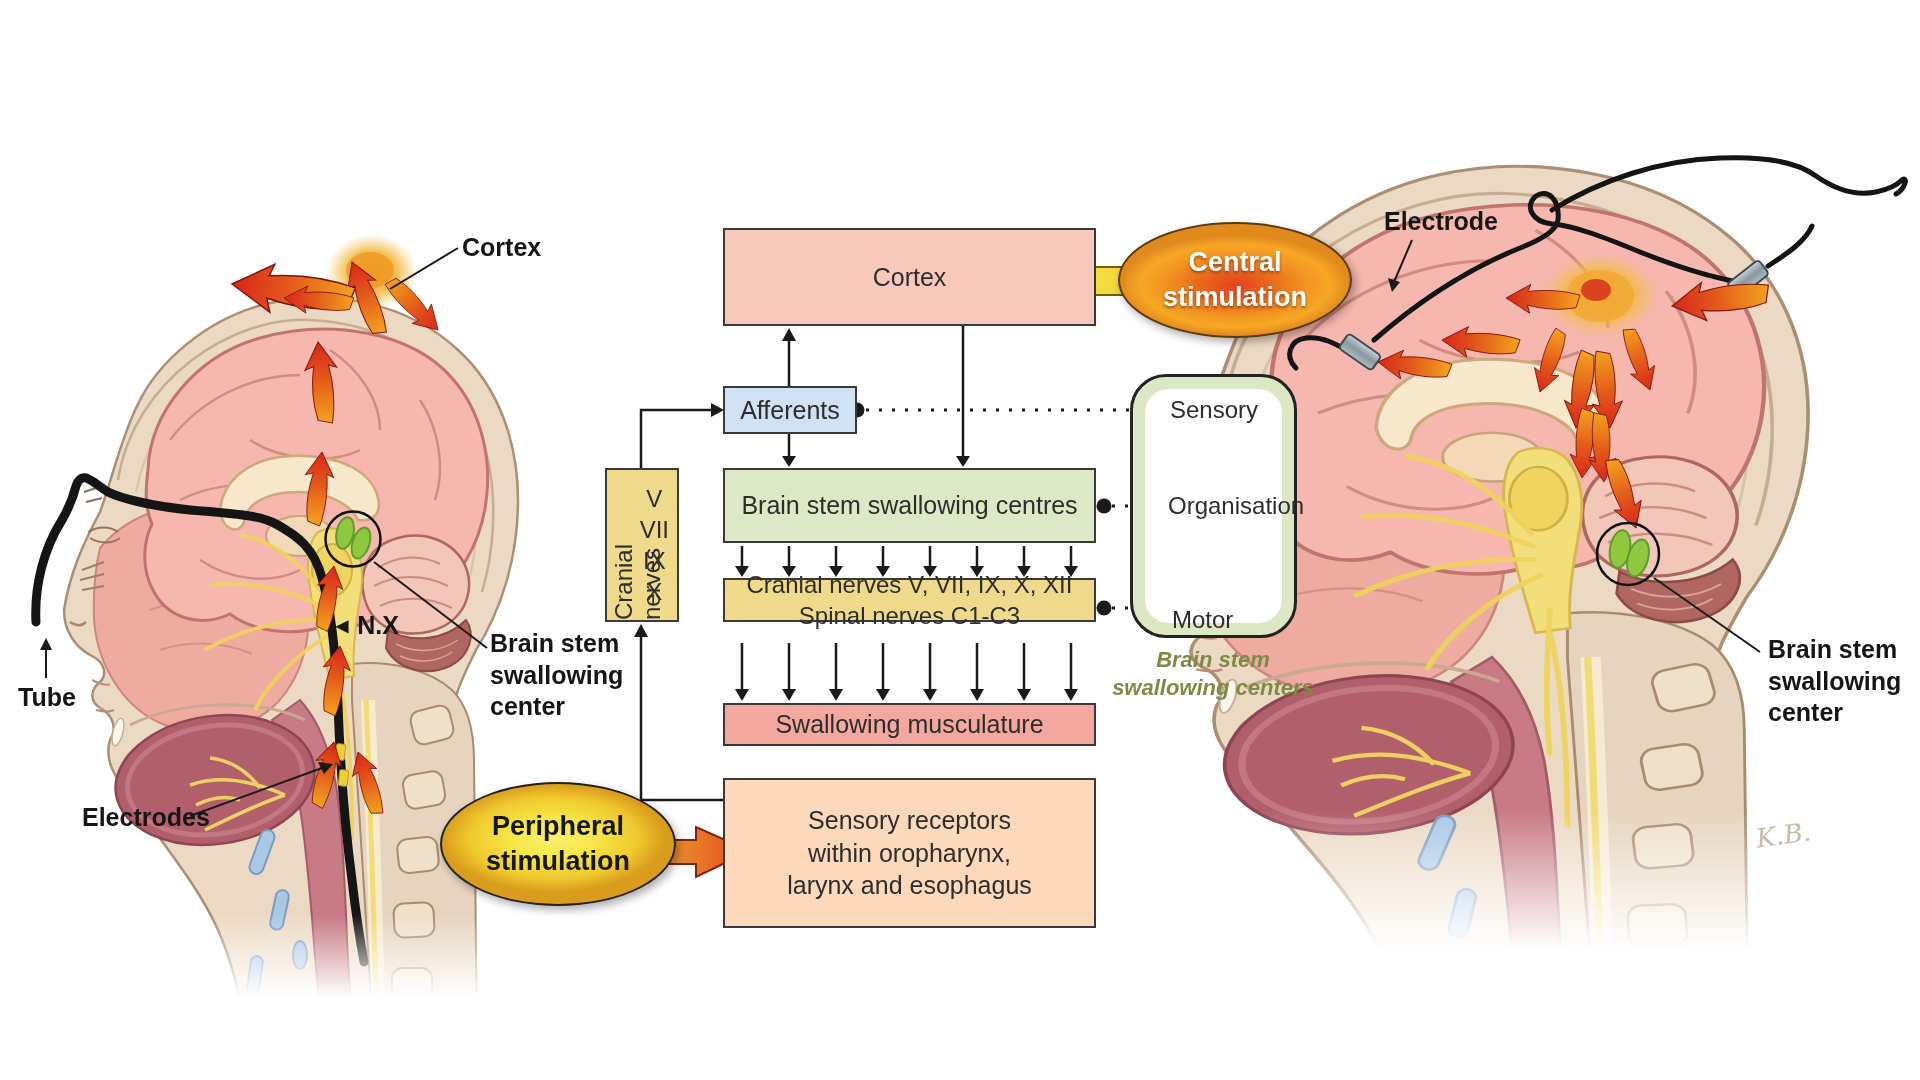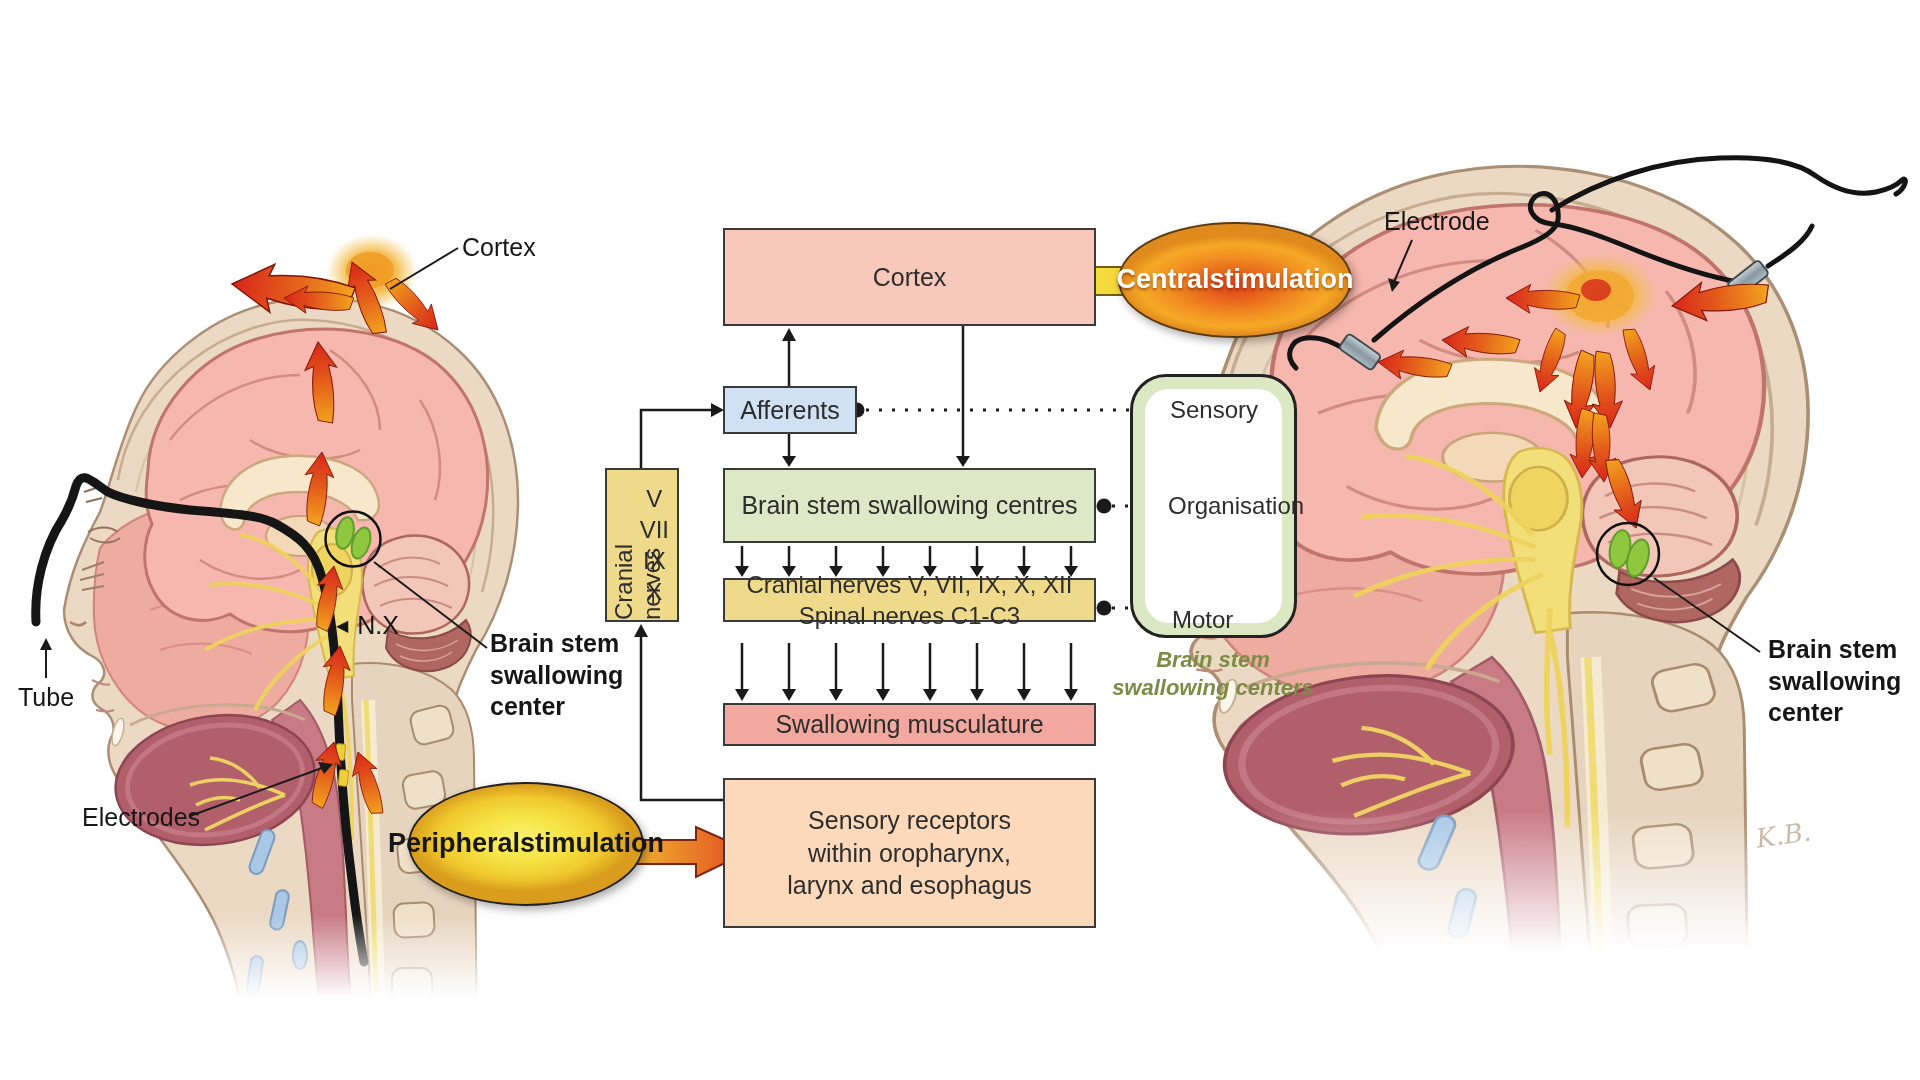--- a/index.html
+++ b/index.html
@@ -19,29 +19,29 @@
   .vlabel{position:absolute;left:3px;top:0;bottom:0;display:flex;align-items:center;
           writing-mode:vertical-rl;transform:rotate(180deg);font-size:24px;color:#2d2d2d;}
   .vnums{position:absolute;right:8px;top:0;bottom:0;display:flex;flex-direction:column;
          justify-content:center;gap:3px;font-size:24px;color:#2d2d2d;text-align:center;}
   .legend{position:absolute;left:1130px;top:374px;width:167px;height:264px;border:3px solid #222;
           border-radius:36px;background:#dce8c4;box-sizing:border-box;}
   .legend-inner{position:absolute;left:12px;top:12px;right:12px;bottom:12px;background:#fff;border-radius:24px;}
   .legend-label{position:absolute;font-size:24px;color:#2d2d2d;white-space:nowrap;}
   .legend-caption{position:absolute;left:1105px;top:646px;width:216px;text-align:center;
                   font-size:22px;font-style:italic;font-weight:bold;color:#7d8c45;line-height:1.25;}
-  .ellipse{position:absolute;border-radius:50%;display:flex;flex-direction:row;align-items:center;
+  .ellipse{position:absolute;border-radius:50%;display:flex;flex-direction:column;align-items:center;
            justify-content:center;font-weight:bold;font-size:27px;line-height:1.3;
            box-shadow:3px 4px 8px rgba(0,0,0,.32);}
   .ellipse-central{left:1118px;top:222px;width:230px;height:112px;border:2px solid #5a3a10;color:#ffffff;
       background:radial-gradient(closest-side at 50% 55%, #e2401d 0%, #e96a1c 32%, #f29422 62%, #f6a825 82%, #e0891c 100%);
       text-shadow:0 2px 3px rgba(90,30,0,.55);}
-  .ellipse-peripheral{left:408px;top:782px;width:232px;height:120px;border:2.5px solid #222;color:#161616;
+  .ellipse-peripheral{left:440px;top:782px;width:232px;height:120px;border:2.5px solid #222;color:#161616;
       background:radial-gradient(closest-side at 48% 45%, #f9f170 0%, #f6e545 40%, #f0c92e 75%, #d99c1c 100%);}
-  .lbl{position:absolute;font-size:25px;color:#161616;line-height:1.26;}
+  .lbl{position:absolute;font-size:25px;color:#161616;line-height:1.26;font-weight:bold;}
   .lbl-bold{font-weight:600;}
   .nx-marker{font-size:16px;vertical-align:3px;letter-spacing:2px;}
   .signature{position:absolute;left:1756px;top:820px;font-family:"DejaVu Serif",serif;font-style:italic;
              font-size:26px;color:#b9a490;opacity:.75;transform:rotate(-8deg);}
 </style>
 </head>
 <body>
 
 <div id="stage">
 

